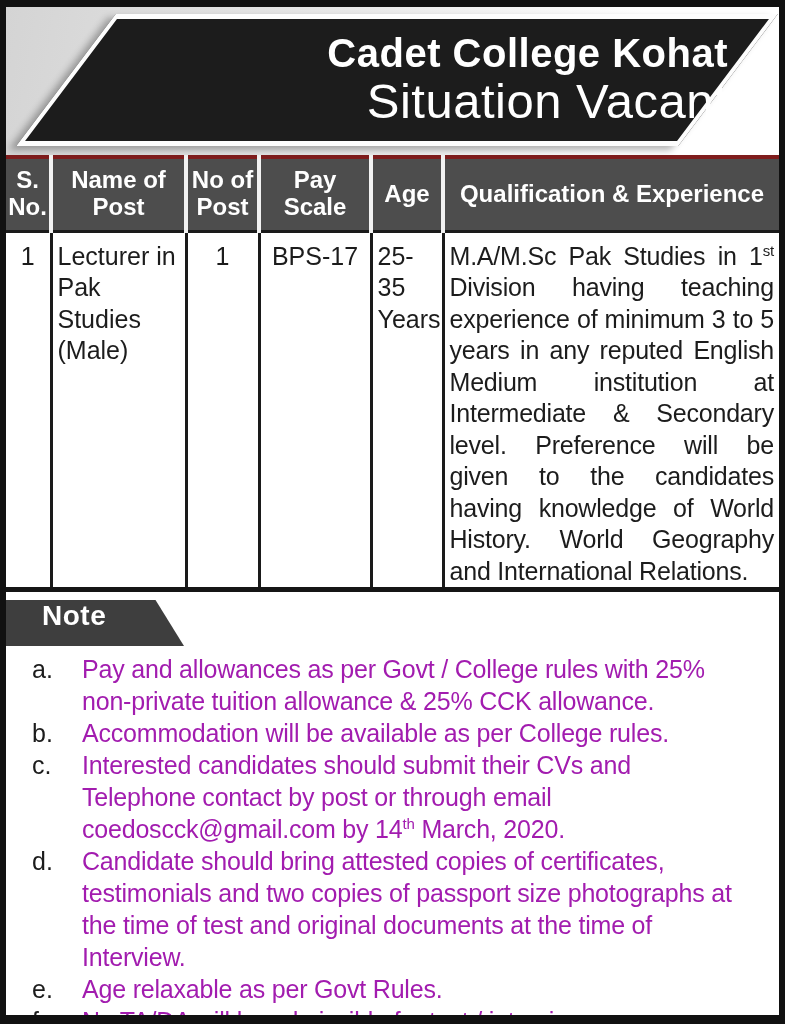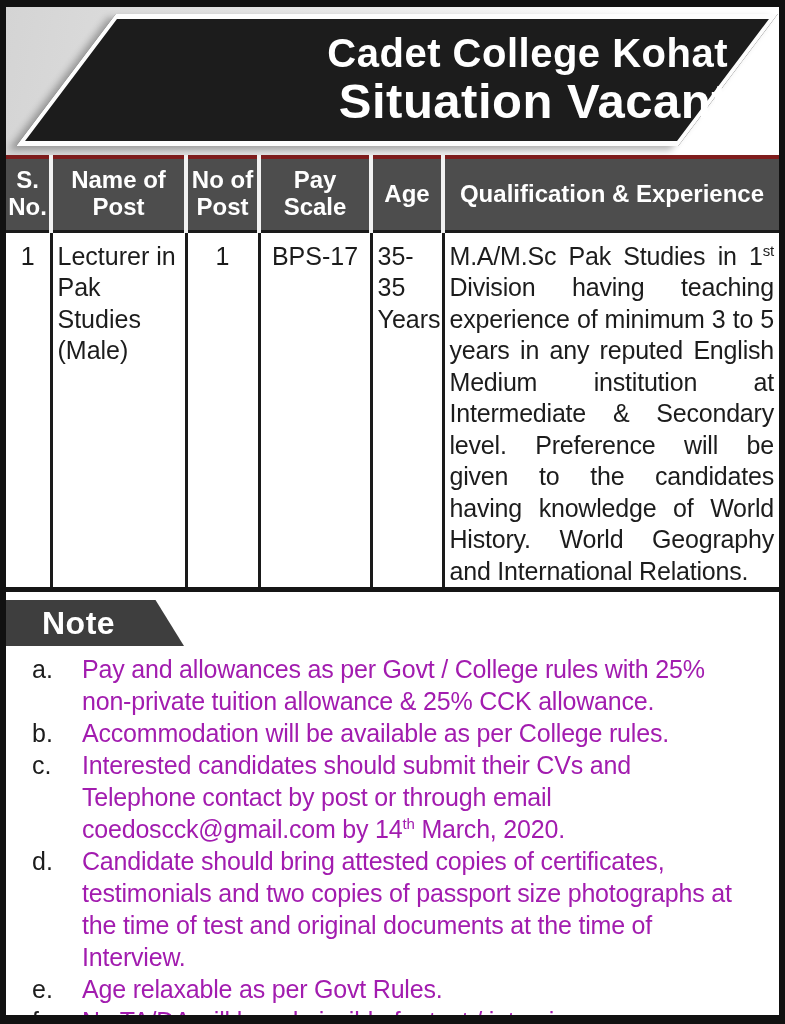--- a/index.html
+++ b/index.html
@@ -28,21 +28,21 @@
     border: 5px solid #fdfdfd;
     transform: skewX(-37deg);
     box-shadow: -5px 4px 7px rgba(0,0,0,0.30);
   }
   .banner-text {
     position: absolute; left: 60px; top: 7px; width: 662px; height: 132px;
     display: flex; flex-direction: column; align-items: flex-end; justify-content: center;
     color: #fff; text-align: center; line-height: 1.05;
   }
   .banner-line1 { font-size: 40px; font-weight: 700; letter-spacing: 0.5px; }
-  .banner-line2 { font-size: 49px; font-weight: 700; letter-spacing: 0.5px; margin-top: 2px; }
+  .banner-line2 { font-size: 49px; font-weight: 400; letter-spacing: 0.5px; margin-top: 2px; }
 
   
   table.vacancy {
     width: 100%; flex: none;
     border-collapse: collapse; table-layout: fixed;
     border-top: 4px solid #7f1d1d;
     border-bottom: 5px solid #151515;
   }
   table.vacancy thead tr { height: 74px; }
   table.vacancy thead th {
@@ -70,22 +70,22 @@
     padding: 5px 8px 0 9px; letter-spacing: -0.2px;
   }
   .sup { font-size: 60%; vertical-align: super; line-height: 0; }
 
   
   .note-section { flex: 1; display: flex; flex-direction: column; background: #fff; }
   .note-banner {
     margin-top: 8px; width: 178px; height: 46px; flex: none;
     background: var(--note_gray, #3e3e3e);
     clip-path: polygon(0 0, 84% 0, 100% 100%, 0 100%);
-    display: flex; align-items: center;
-    color: #fff; font-size: 32px; font-weight: 800;
+    display: flex; 
+    color: #fff; font-size: 28px; font-weight: 800;
     padding-left: 36px; letter-spacing: 0.5px;
   }
   .note-list { padding: 7px 44px 0 26px; }
   .note-item { display: flex; align-items: flex-start; }
   .note-label {
     flex: none; width: 50px; font-size: 25px; line-height: 32px; color: #1c1c1c;
   }
   .note-text {
     flex: 1; font-size: 25px; line-height: 32px; color: #a21caf;
     letter-spacing: -0.2px;
@@ -122,21 +122,21 @@
         <th>Age</th>
         <th>Qualification &amp; Experience</th>
       </tr>
     </thead>
     <tbody>
       <tr>
         <td class="c-sno">1</td>
         <td class="c-name">Lecturer in Pak Studies (Male)</td>
         <td class="c-count">1</td>
         <td class="c-pay">BPS-17</td>
-        <td class="c-age">35-35 Years</td>
+        <td class="c-age">25-35 Years</td>
         <td class="c-qual"><span>M.A/M.Sc Pak Studies in 1</span><span class="sup">st</span><span> Division having teaching experience of minimum 3 to 5 years in any reputed English Medium institution at Intermediate &amp; Secondary level. Preference will be given to the candidates having knowledge of World History. World Geography and International Relations.</span></td>
       </tr>
     </tbody>
   </table>
 
   <div class="note-section">
     <div class="note-banner">
       <span>Note</span>
     </div>
 

